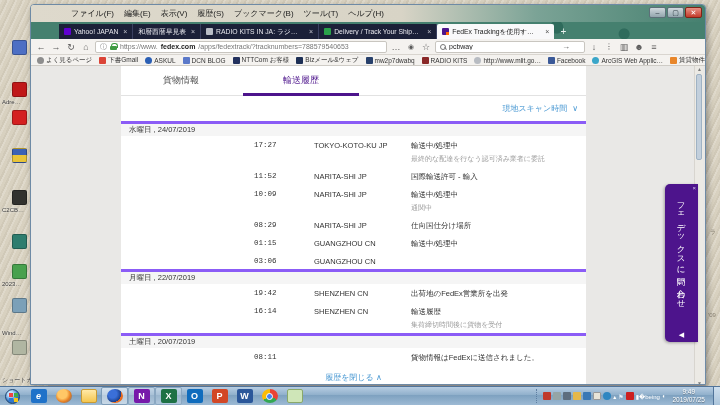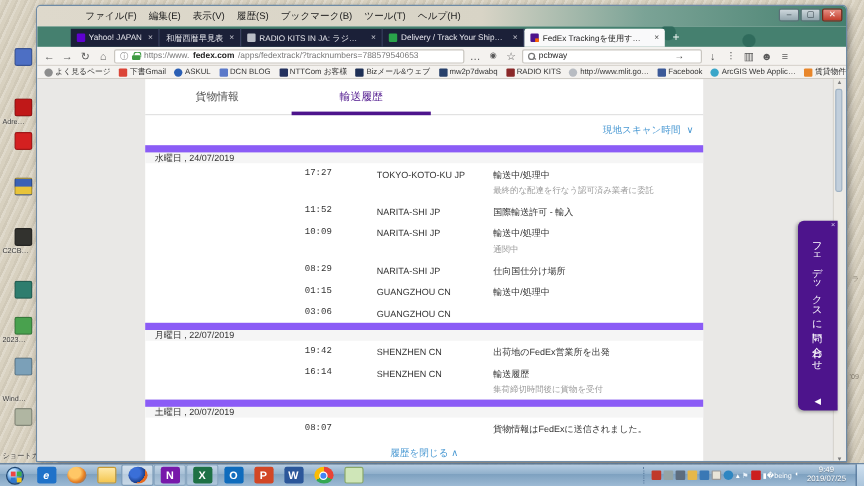--- a/index.html
+++ b/index.html
@@ -72,21 +72,21 @@
   .viewport { position:relative; height:320px; background:#e9e8e6; }
   .card { position:absolute; left:90px; top:0; width:465px; height:320px; background:#fff; }
 
   .ptabs { display:flex; height:30px; align-items:center; border-bottom:1px solid #e2e2e2; }
   .ptab { width:120px; text-align:center; font-size:9px; color:#505050; position:relative; height:100%; display:flex; align-items:center; justify-content:center; }
   .ptab.active { color:#4d148c; }
   .ptab.active:after { content:""; position:absolute; left:2px; right:2px; bottom:-1px; height:3px; background:#4d148c; }
 
   .scanrow { height:25px; display:flex; align-items:center; justify-content:flex-end; padding-right:8px; gap:5px; font-size:8px; color:#4a99d3; }
 
-  .dayband { height:15px; background:#f5f5f5; border-top:6px solid #8b5cf6; display:flex; align-items:center; padding-left:8px; font-size:7.5px; color:#333; }
+  .dayband { height:15px; background:#f5f5f5; border-top:3px solid #8b5cf6; display:flex; align-items:center; padding-left:8px; font-size:7.5px; color:#333; }
   .trow { display:flex; padding:5px 0 3px 133px; font-size:7.5px; color:#333; }
   .t-time { width:60px; flex:0 0 auto;font-family:Liberation Mono, monospace; }
   .t-loc  { width:97px; flex:0 0 auto; }
   .t-status { flex:1; max-width:150px; }
   .t-detail { color:#9b9b9b; font-size:7px; margin-top:3px; }
   .t-detail:empty { display:none; }
 
   .footlink { text-align:center; font-size:8px; color:#4a99d3; margin-top:6px; }
 
   .pscroll { position:absolute; right:2px; top:0; width:9px; height:320px; background:#eceae5; border-left:1px solid #d8d5cf; }
@@ -332,21 +332,21 @@
           <span class="t-status"><span>出荷地のFedEx営業所を出発</span></span>
         </div>
         <div class="trow">
           <span class="t-time">16:14</span>
           <span class="t-loc">SHENZHEN CN</span>
           <span class="t-status"><span>輸送履歴</span><div class="t-detail">集荷締切時間後に貨物を受付</div></span>
         </div>
 
         <div class="dayband">土曜日 , 20/07/2019</div>
         <div class="trow">
-          <span class="t-time">08:07</span>
+          <span class="t-time">08:11</span>
           <span class="t-loc"></span>
           <span class="t-status"><span>貨物情報はFedExに送信されました。</span></span>
         </div>
 
         <div class="footlink">
           <span>履歴を閉じる</span>
           <span>∧</span>
         </div>
       </div>
 

